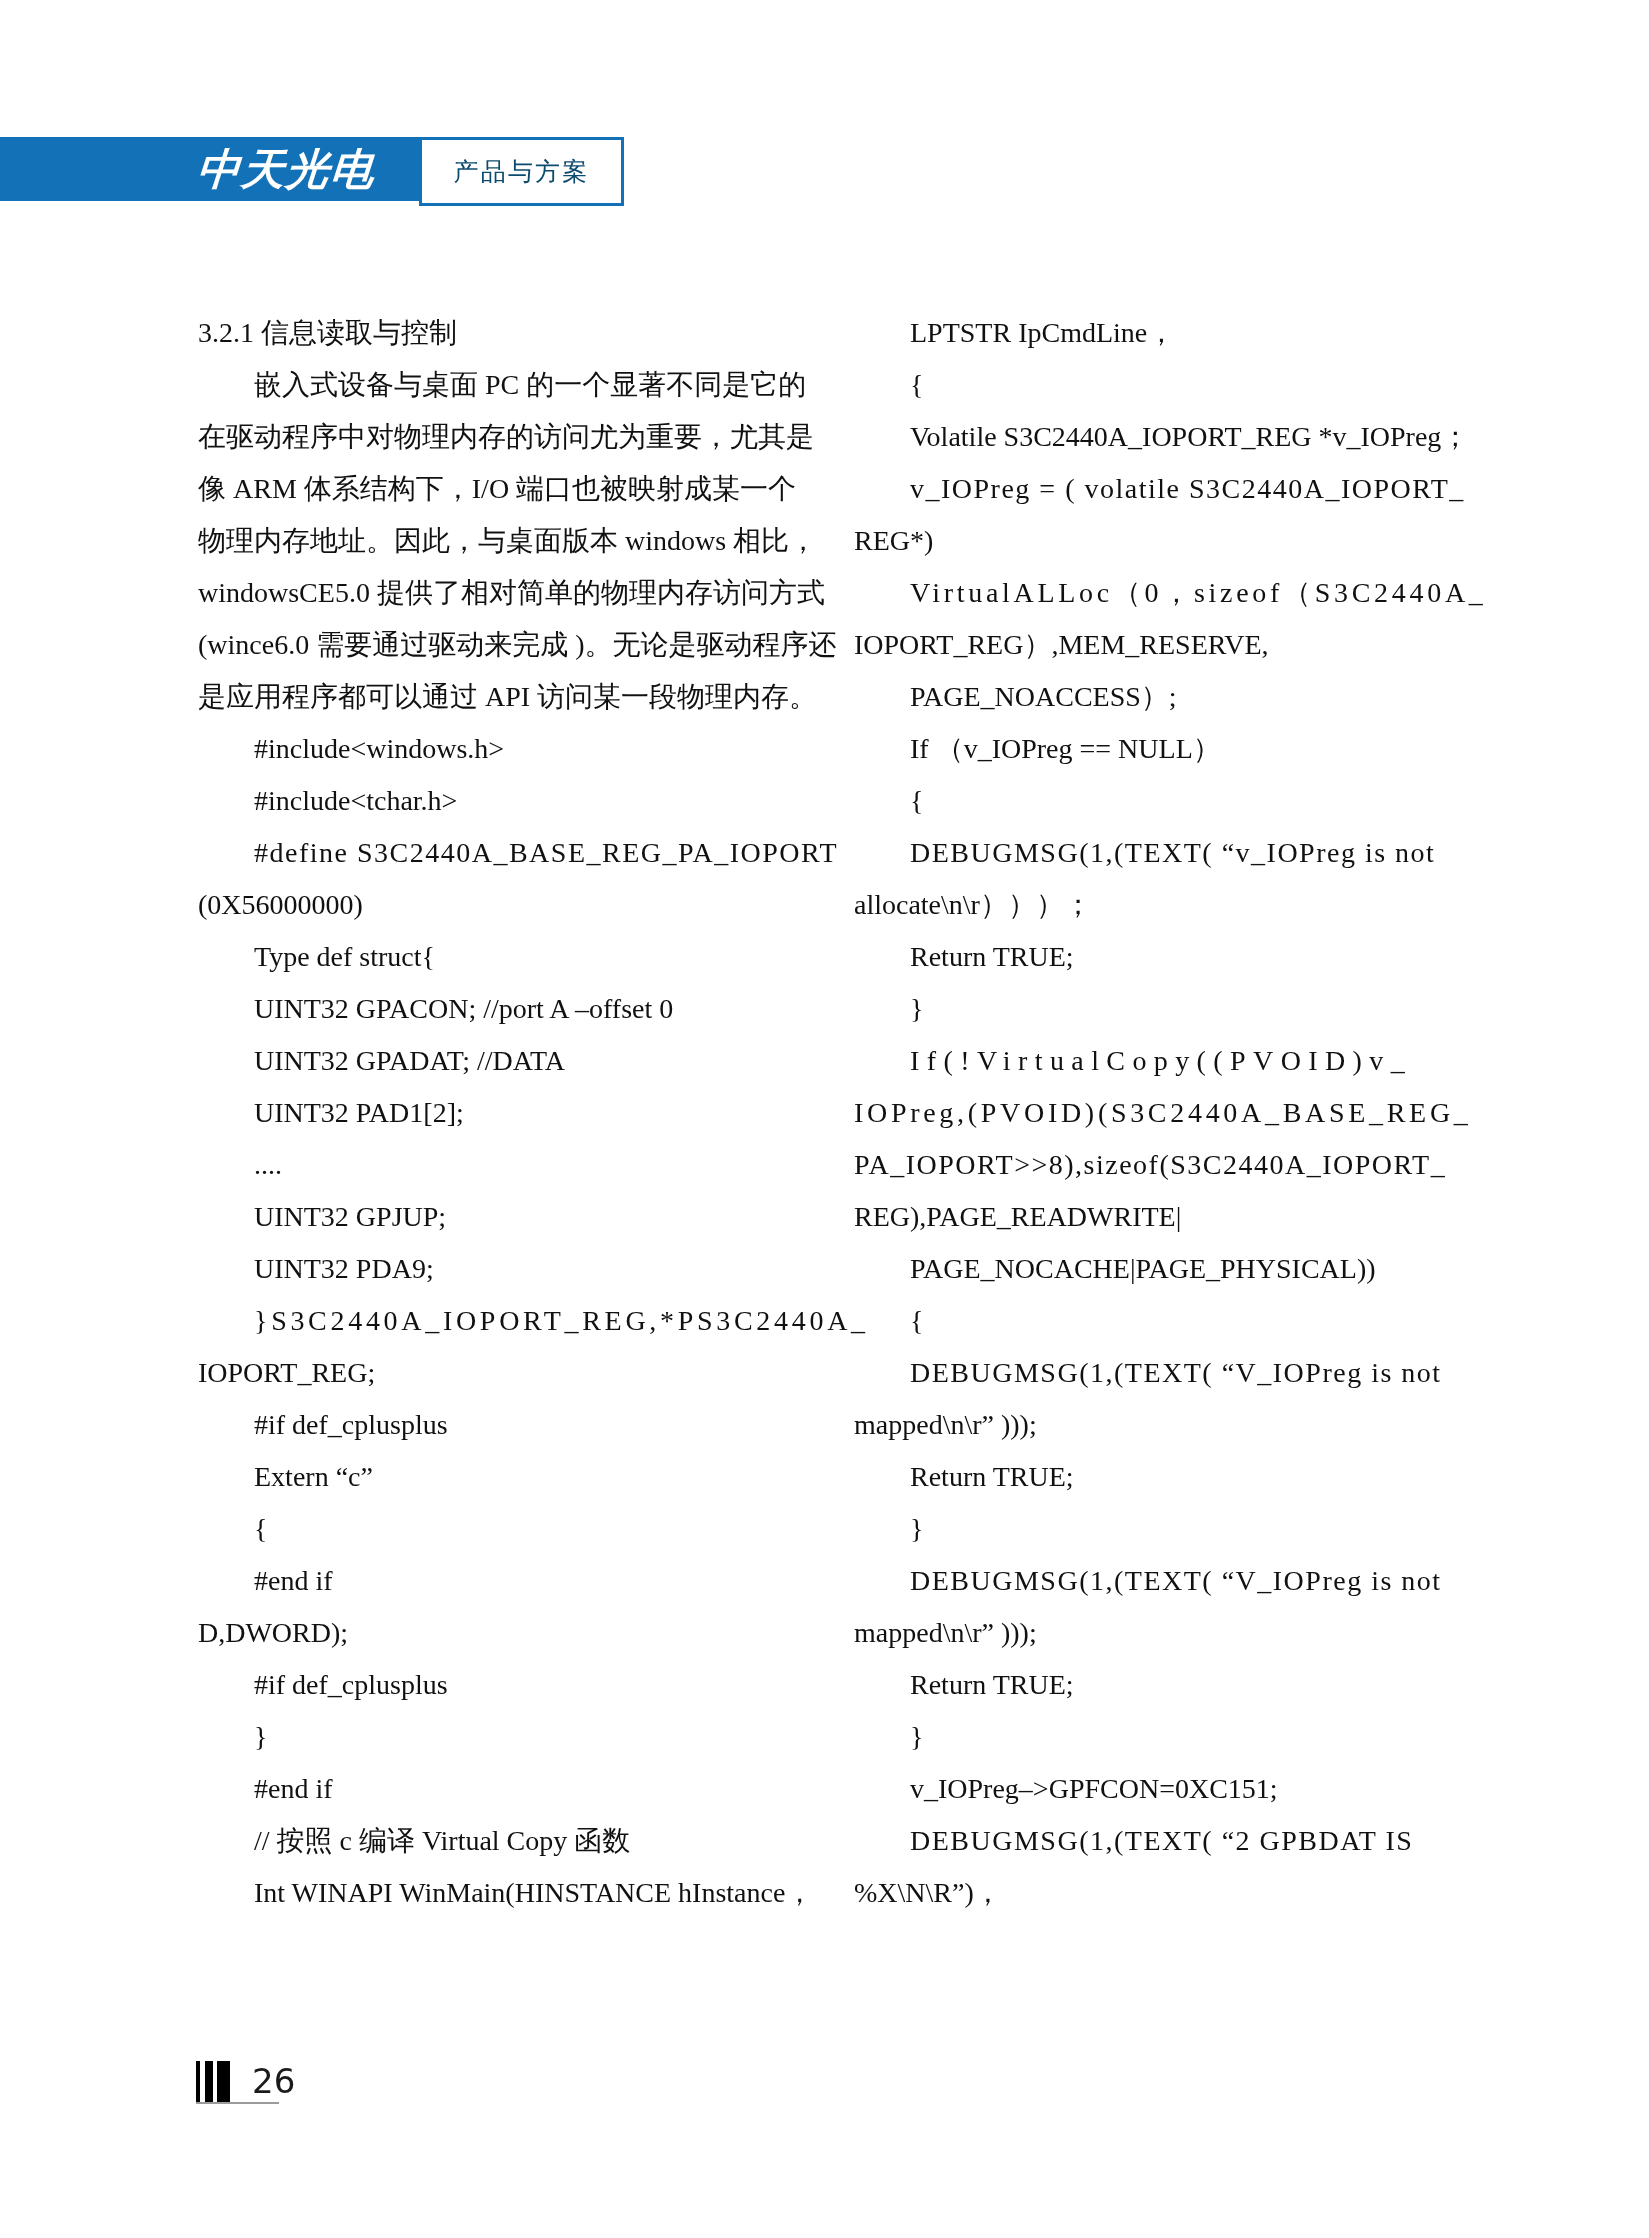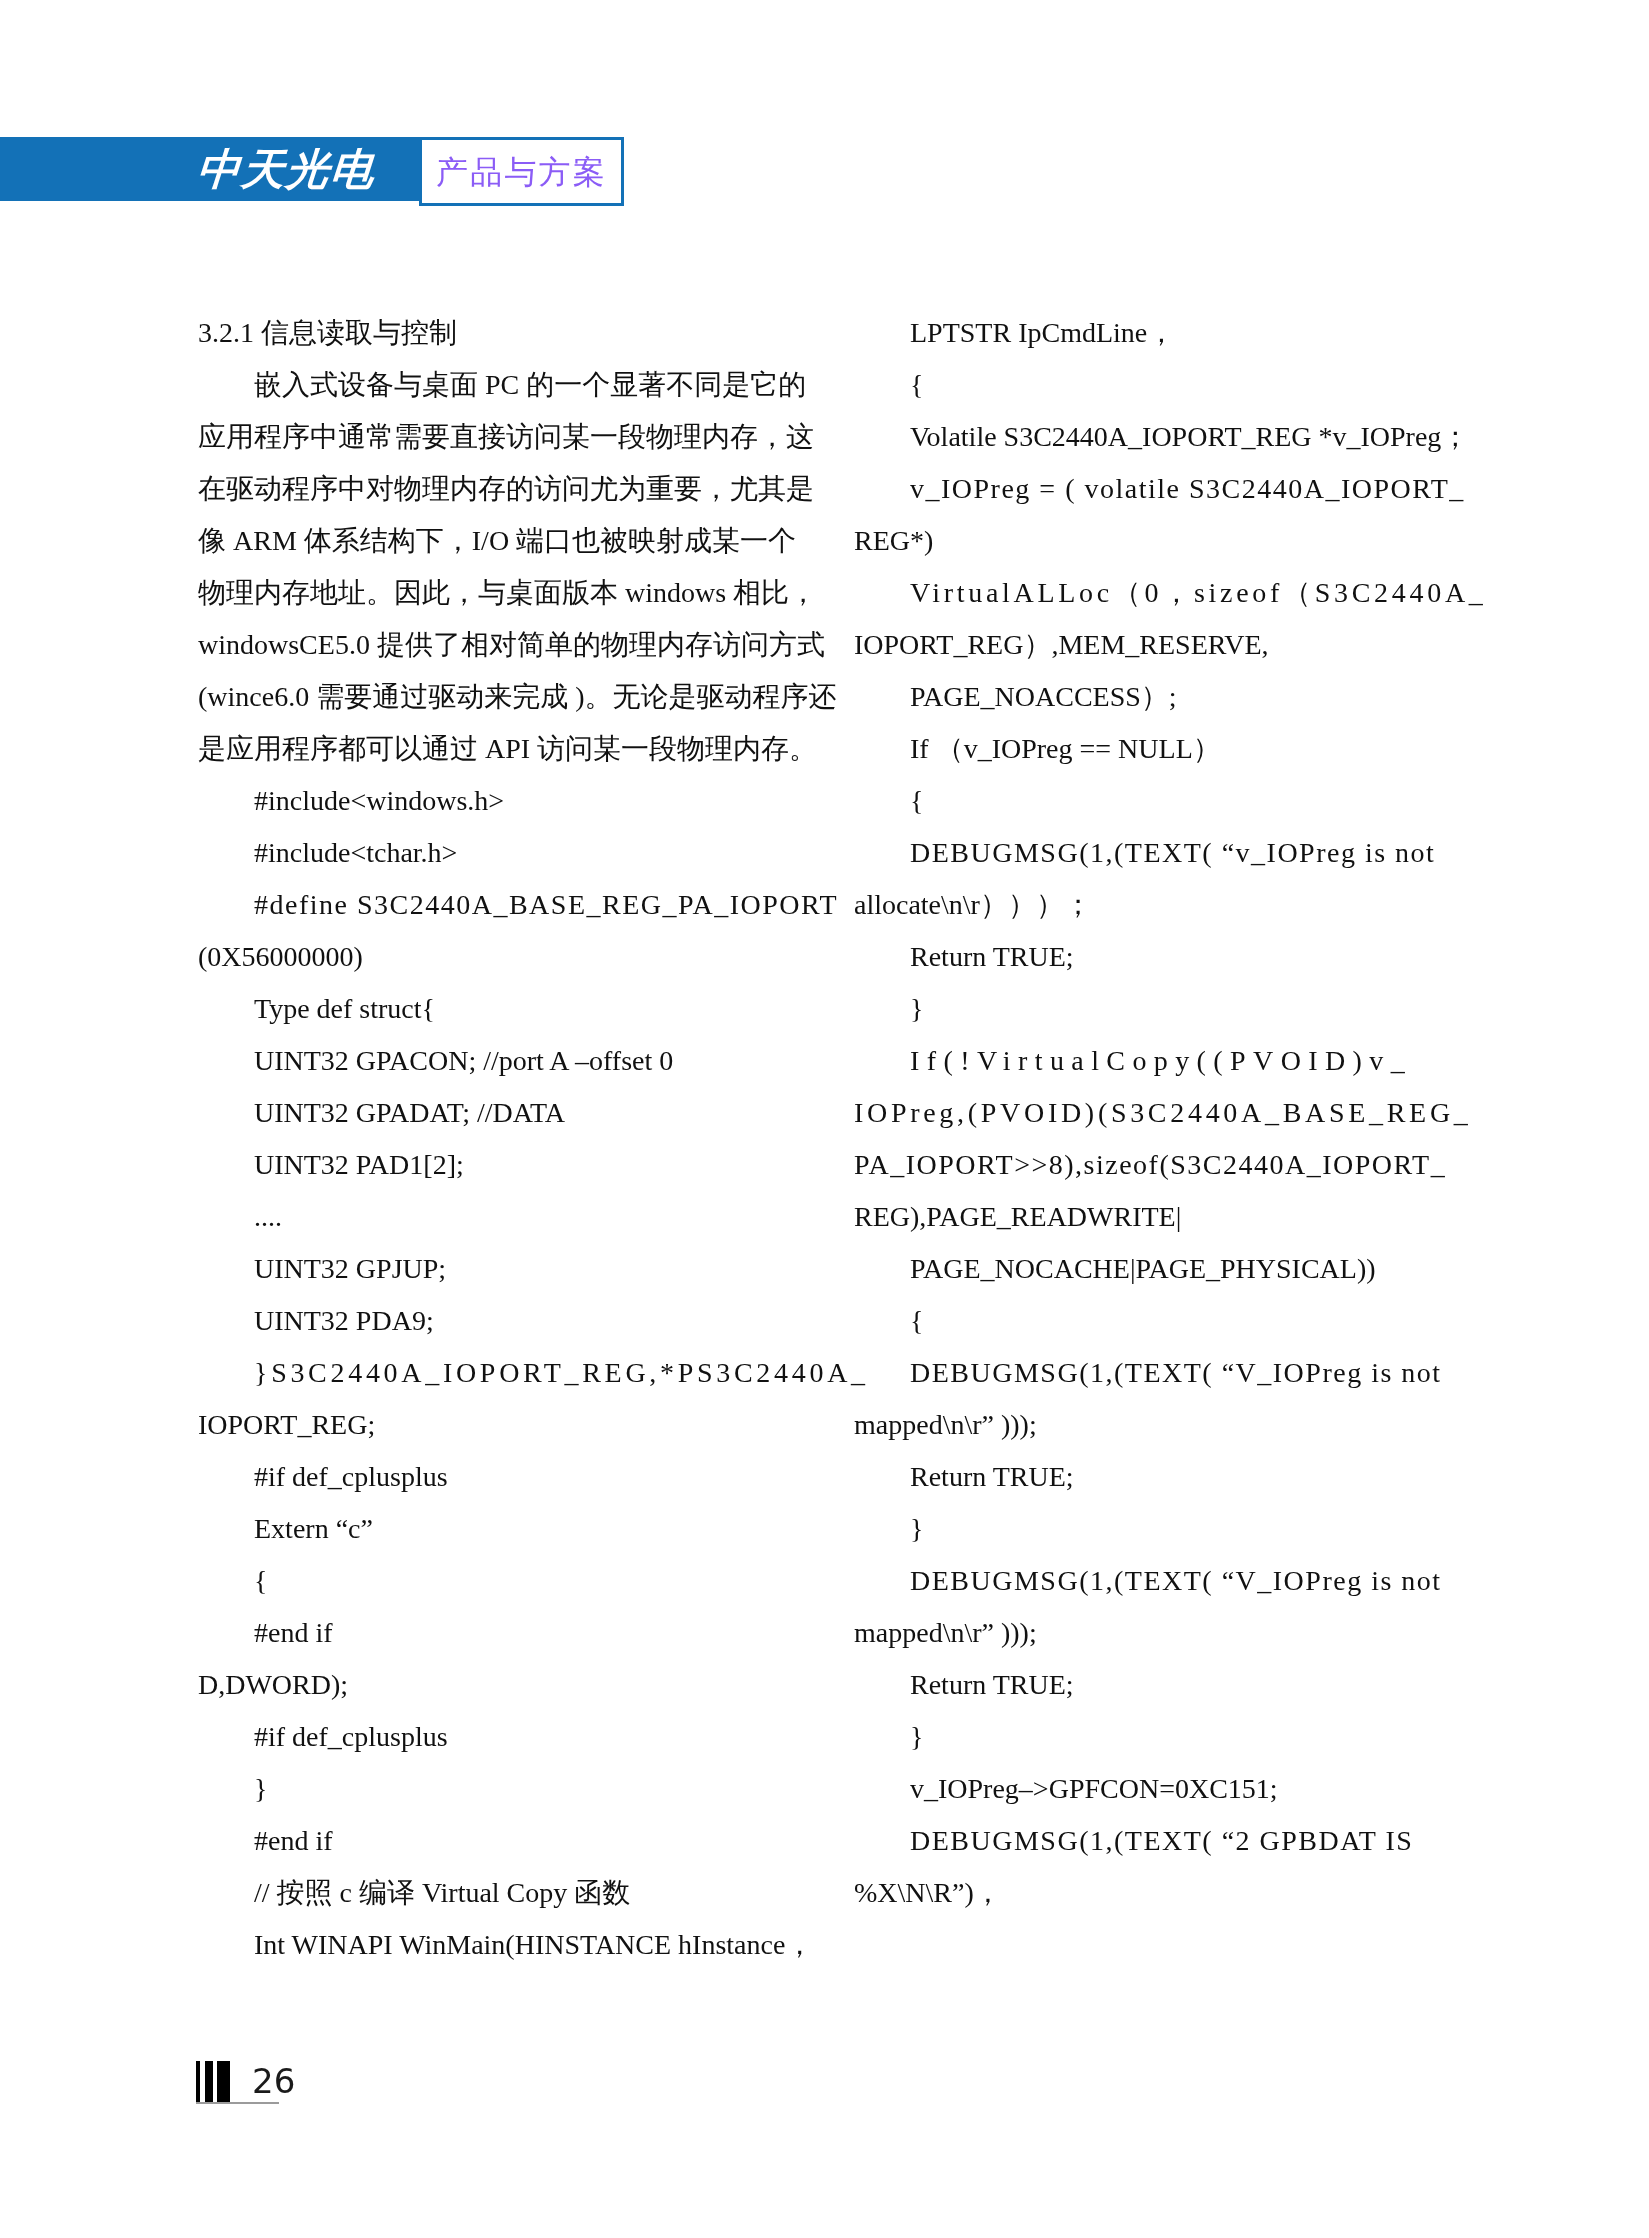--- a/index.html
+++ b/index.html
@@ -49,23 +49,23 @@
     width: 205px;
     height: 69px;
     box-sizing: border-box;
     border: 3px solid #1371b7;
     background: #ffffff;
     display: flex;
     align-items: center;
     justify-content: center;
   }
   .section-tab-label {
-    color: #8b5cf6;
+    color: #0c4a6e;
     font-family: "Liberation Sans", "DejaVu Sans", sans-serif;
-    font-size: 32px;
+    font-size: 25px;
     font-weight: 500;
     letter-spacing: 2.2px;
     white-space: nowrap;
     line-height: 1;
   }
 
   
   .col {
     position: absolute;
     top: 307px;
@@ -118,21 +118,20 @@
   <div class="brand-bar">
     <span class="logo">中天光电</span>
   </div>
   <div class="section-tab">
     <span class="section-tab-label">产品与方案</span>
   </div>
 
   <div class="col col-left" id="col-left">
       <div class="line">3.2.1 信息读取与控制</div>
       <div class="line indent">嵌入式设备与桌面 PC 的一个显著不同是它的</div>
-      <div class="line">应用程序中通常需要直接访问某一段物理内存，这</div>
       <div class="line">在驱动程序中对物理内存的访问尤为重要，尤其是</div>
       <div class="line">像 ARM 体系结构下，I/O 端口也被映射成某一个</div>
       <div class="line">物理内存地址。因此，与桌面版本 windows 相比，</div>
       <div class="line">windowsCE5.0 提供了相对简单的物理内存访问方式</div>
       <div class="line">(wince6.0 需要通过驱动来完成 )。无论是驱动程序还</div>
       <div class="line">是应用程序都可以通过 API 访问某一段物理内存。</div>
       <div class="line indent">#include&lt;windows.h&gt;</div>
       <div class="line indent">#include&lt;tchar.h&gt;</div>
       <div class="line indent ls1">#define S3C2440A_BASE_REG_PA_IOPORT</div>
       <div class="line">(0X56000000)</div>

